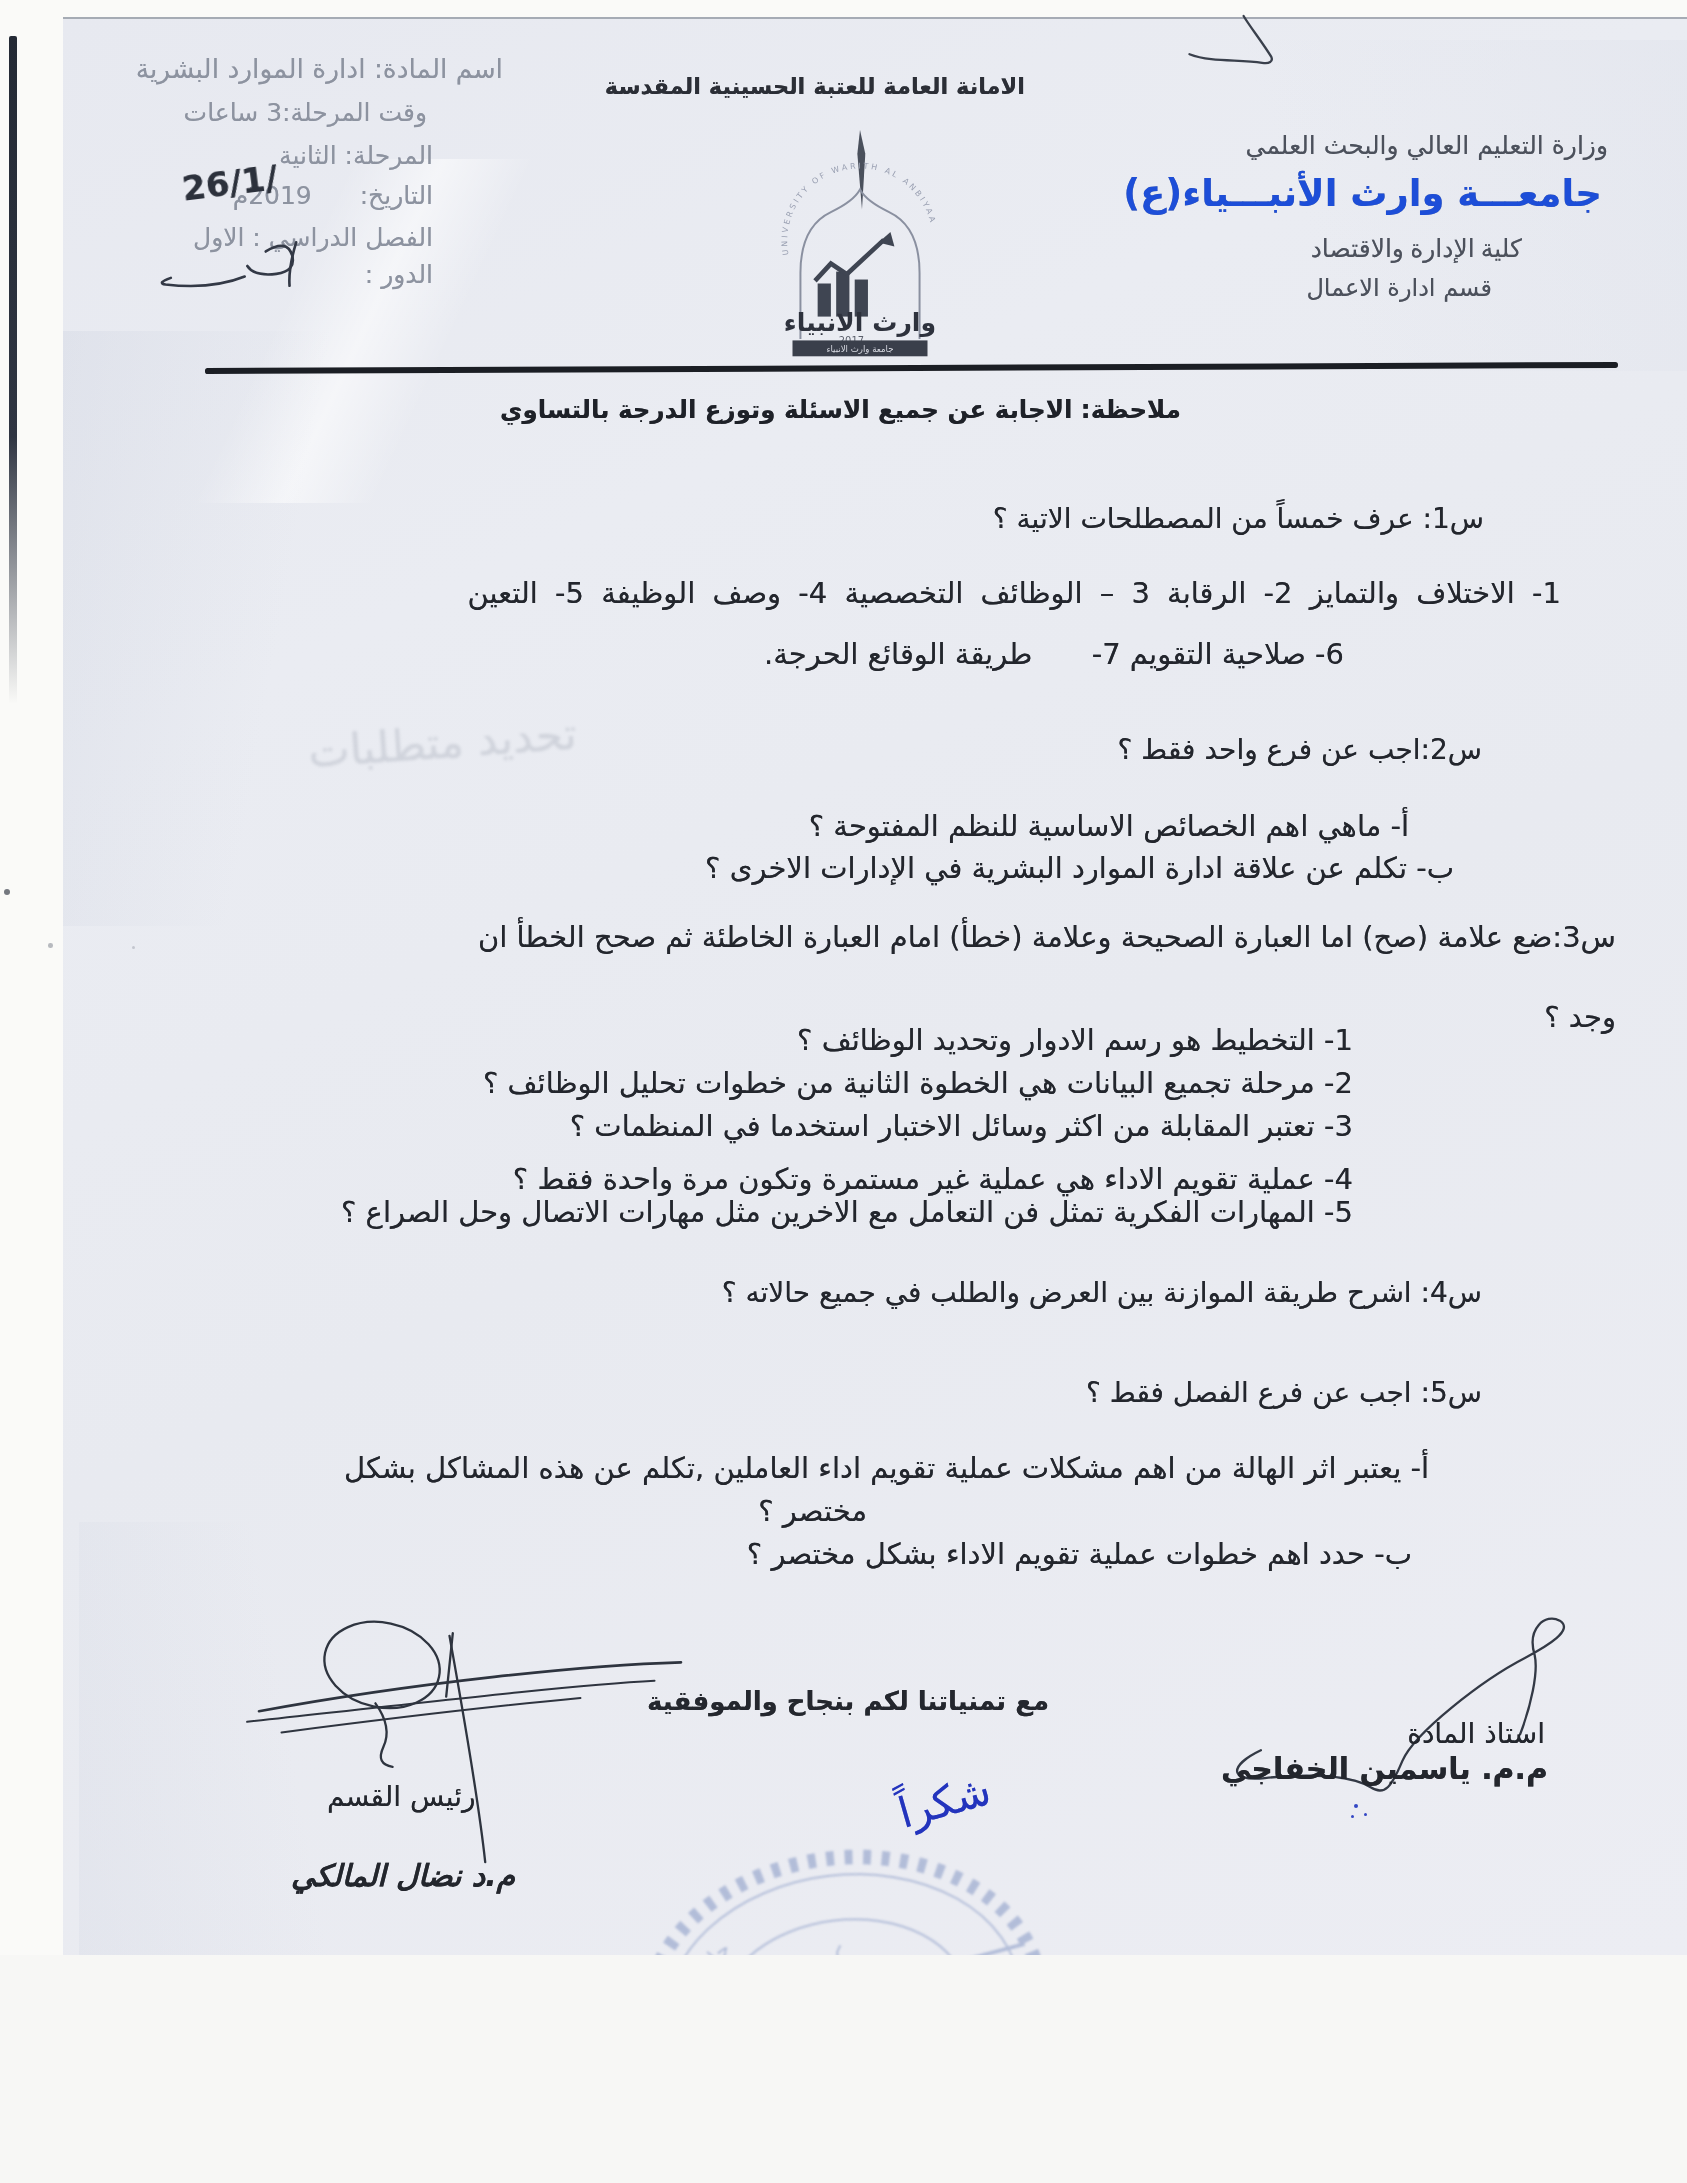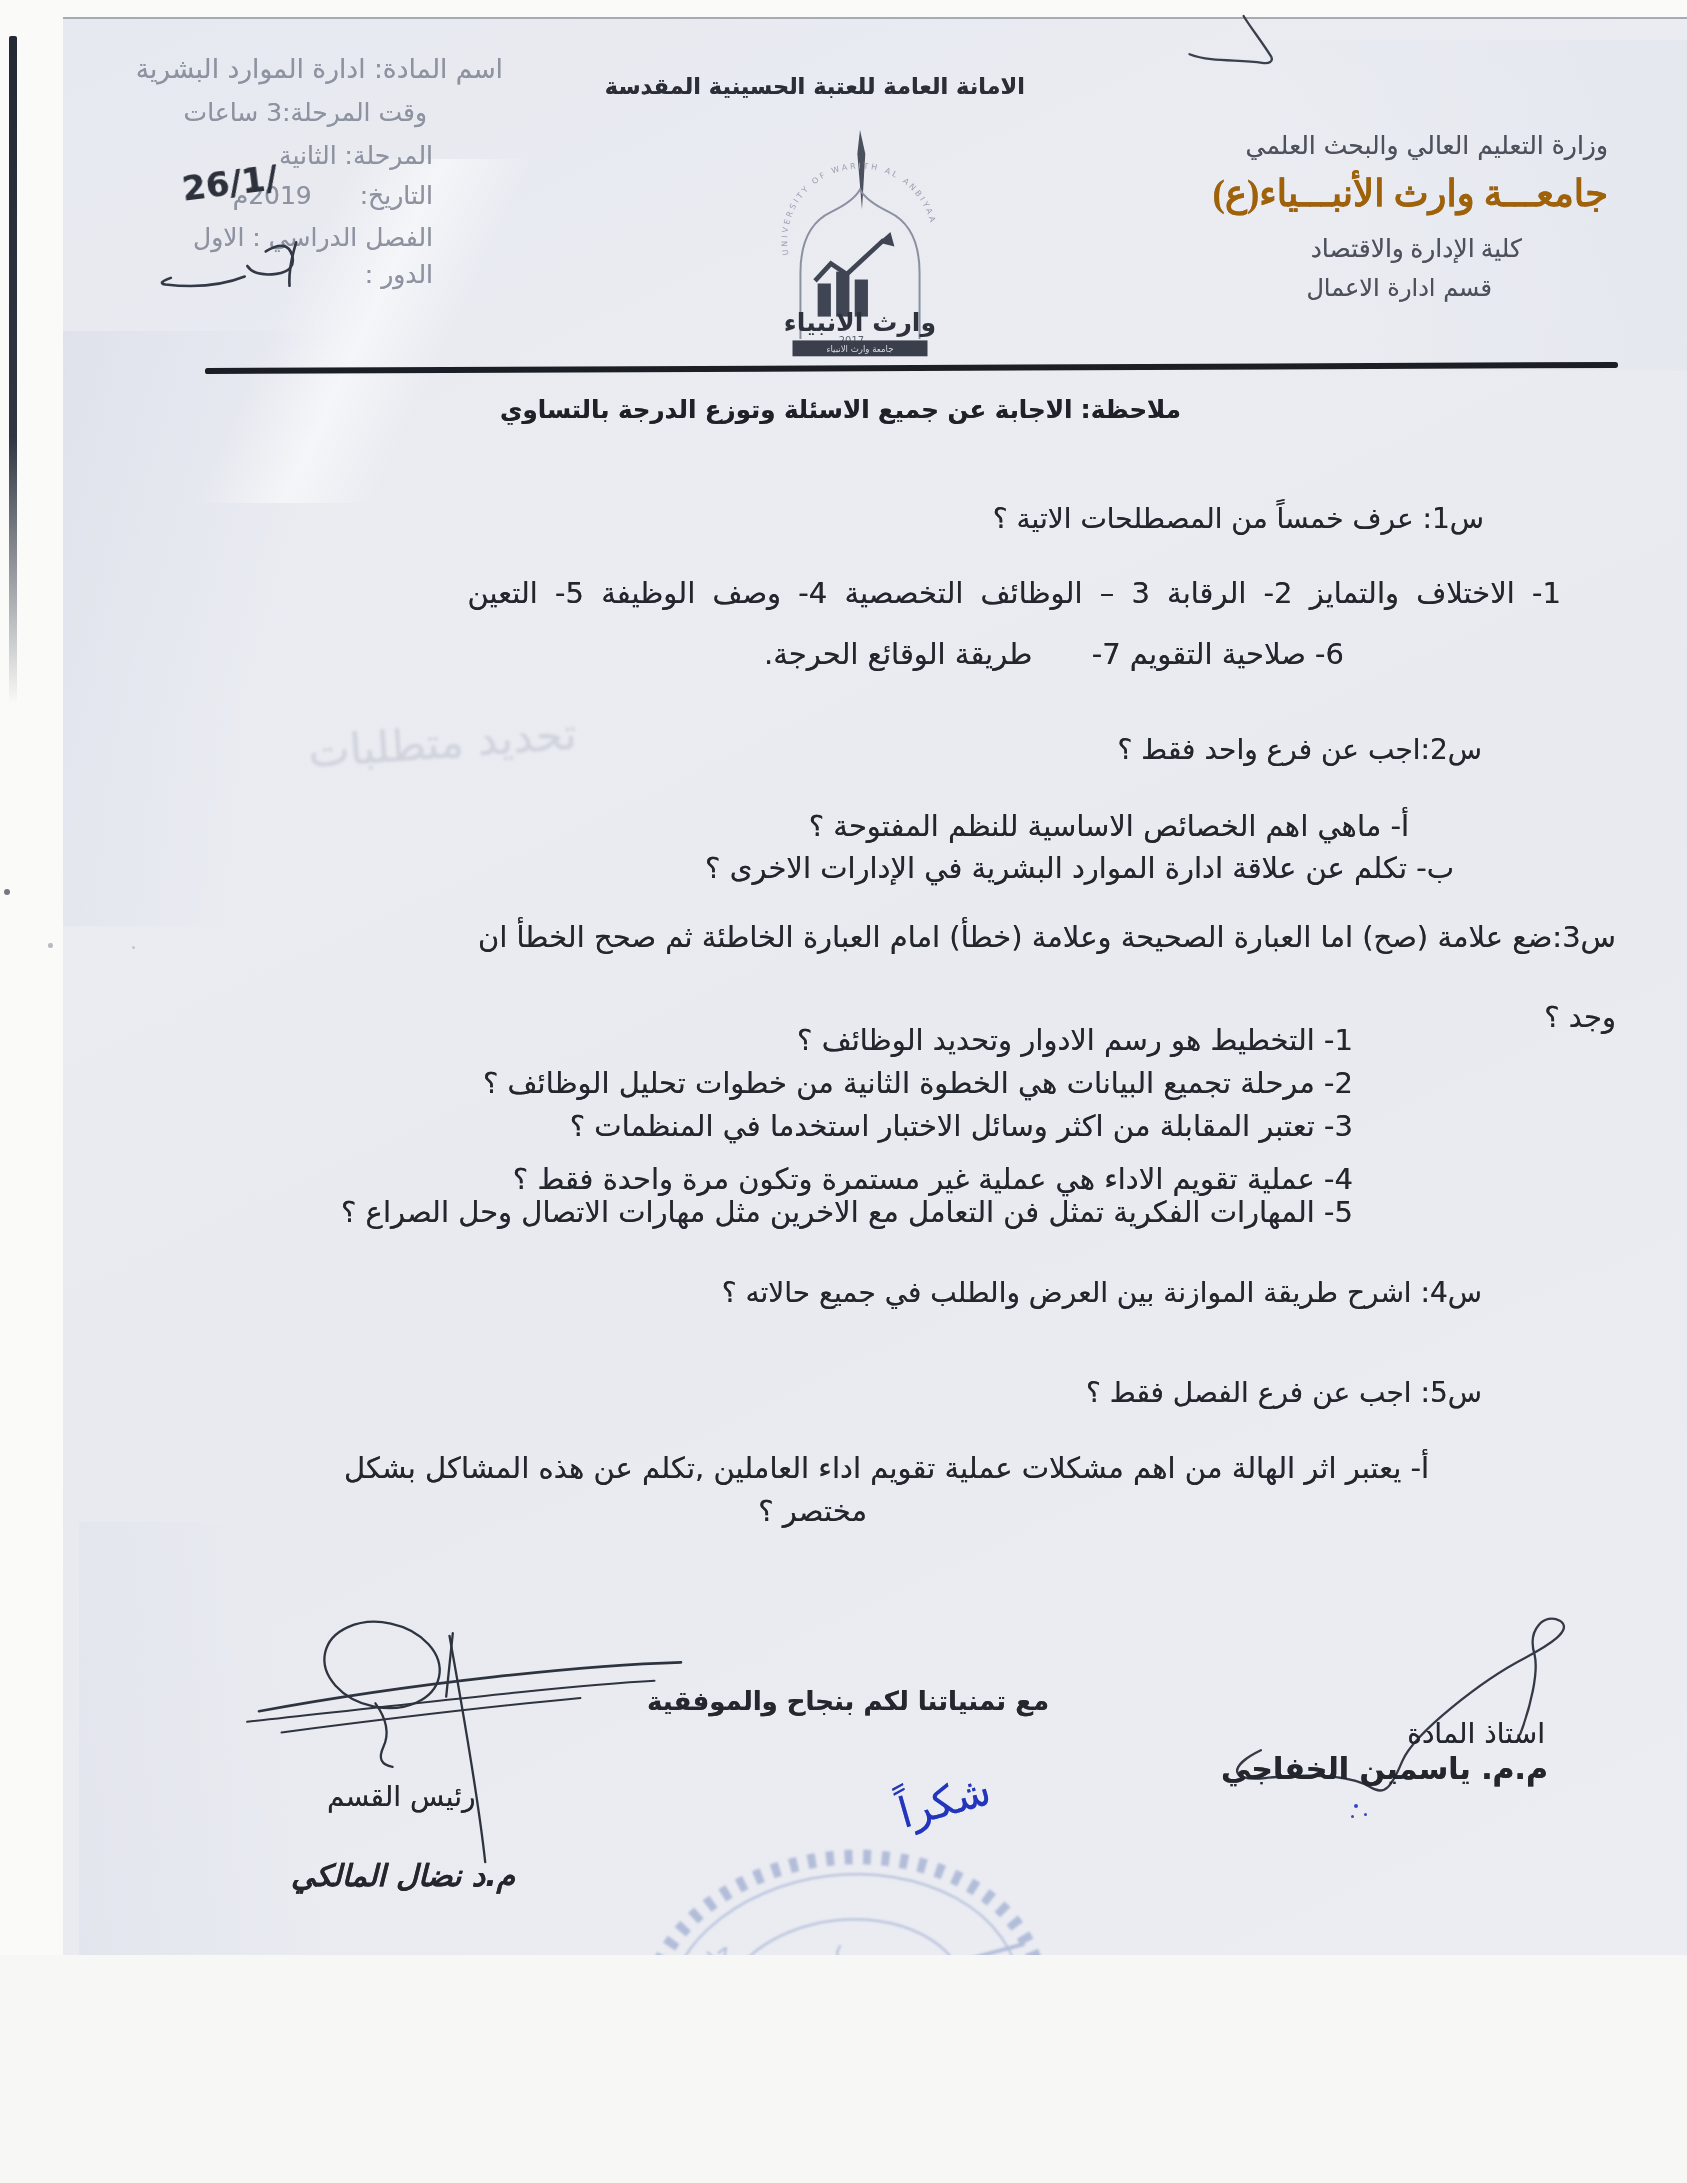--- a/index.html
+++ b/index.html
@@ -74,21 +74,21 @@
     <rect x="152" y="232" width="20" height="56" fill="#3f4552"></rect>
     <polyline points="92,234 116,208 140,224 196,172" fill="none" stroke="#3f4552" stroke-width="7"></polyline>
     <polygon points="206,160 212,182 188,176" fill="#3f4552"></polygon>
     <text x="160" y="310" font-size="38" font-weight="700" fill="#2e323d" text-anchor="middle" direction="rtl">وارث الانبياء</text>
     <text x="128" y="330" font-size="15" fill="#5a5f6b">2017</text>
     <rect x="58" y="324" width="204" height="24" fill="#3a3f4b"></rect>
     <text x="160" y="341" font-size="13" fill="#d8dae2" text-anchor="middle" direction="rtl">جامعة وارث الانبياء</text>
   </svg>
 
   <div class="t rh" style="top:132px;right:79px;font-size:25px;">وزارة التعليم العالي والبحث العلمي</div>
-  <div class="t rh bold" style="top:173px;right:79px;font-size:37px;color:#a16207;font-family:Liberation Serif, serif;">جامعـــة وارث الأنبـــياء(ع)</div>
+  <div class="t rh bold" style="top:173px;right:85px;font-size:37px;color:#1d4ed8;">جامعـــة وارث الأنبـــياء(ع)</div>
   <div class="t rh" style="top:235px;right:165px;font-size:25px;font-family:Liberation Serif, serif;">كلية الإدارة والاقتصاد</div>
   <div class="t rh" style="top:275px;right:195px;font-size:24px;">قسم ادارة الاعمال</div>
 
   <svg style="left:1171px;top:12px;" width="165" height="66" viewBox="0 0 250 100">
     <path d="M110,6 C118,20 140,48 152,68 C155,75 149,79 138,77 C104,71 62,77 28,64" fill="none" stroke="#3a404c" stroke-width="3.5" stroke-linecap="round"></path>
   </svg>
 
   <div class="divider"></div>
 
   <div class="t bold" style="top:396px;left:500px;font-size:24.5px;color:#1e2128;">ملاحظة: الاجابة عن جميع الاسئلة وتوزع الدرجة بالتساوي</div>
@@ -114,20 +114,21 @@
   <div class="t" style="top:1067px;right:334px;font-size:29px;">2- مرحلة تجميع البيانات هي الخطوة الثانية من خطوات تحليل الوظائف ؟</div>
   <div class="t" style="top:1110px;right:334px;font-size:29px;">3- تعتبر المقابلة من اكثر وسائل الاختبار استخدما في المنظمات ؟</div>
   <div class="t" style="top:1153px;right:334px;font-size:29px;margin-top:10px;">4- عملية تقويم الاداء هي عملية غير مستمرة وتكون مرة واحدة فقط ؟</div>
   <div class="t" style="top:1196px;right:334px;font-size:29px;">5- المهارات الفكرية تمثل فن التعامل مع الاخرين مثل مهارات الاتصال وحل الصراع ؟</div>
 
   <div class="t" style="top:1277px;right:205px;font-size:28px;">س4: اشرح طريقة الموازنة بين العرض والطلب في جميع حالاته ؟</div>
 
   <div class="t" style="top:1377px;right:205px;font-size:28px;">س5: اجب عن فرع الفصل فقط ؟</div>
   <div class="t" style="top:1452px;right:258px;font-size:29px;">أ-  يعتبر اثر الهالة من اهم مشكلات عملية تقويم اداء العاملين ,تكلم عن هذه المشاكل بشكل</div>
   <div class="t" style="top:1495px;right:820px;font-size:29px;">مختصر ؟</div>
+  <div class="t" style="top:1538px;right:275px;font-size:29px;">ب- حدد اهم خطوات عملية تقويم الاداء بشكل مختصر ؟</div>
 
   <div class="t bold" style="top:1687px;right:638px;font-size:26px;color:#24272e;">مع تمنياتنا لكم بنجاح والموفقية</div>
   <div class="t blue" style="top:1778px;left:898px;font-size:42px;transform:rotate(-16deg);">شكراً</div>
 
   <svg style="left:218px;top:1604px;" width="463" height="278" viewBox="0 0 700 420">
     <g stroke="#2e343f" fill="none" stroke-linecap="round">
       <ellipse cx="248" cy="92" rx="88" ry="64" stroke-width="3.5" transform="rotate(12 248 92)"></ellipse>
       <path d="M238,150 q26,36 12,66 q-12,26 14,30" stroke-width="3.5"></path>
       <path d="M62,162 C300,118 560,92 700,88" stroke-width="4"></path>
       <path d="M44,178 C300,150 540,122 660,116" stroke-width="3"></path>

